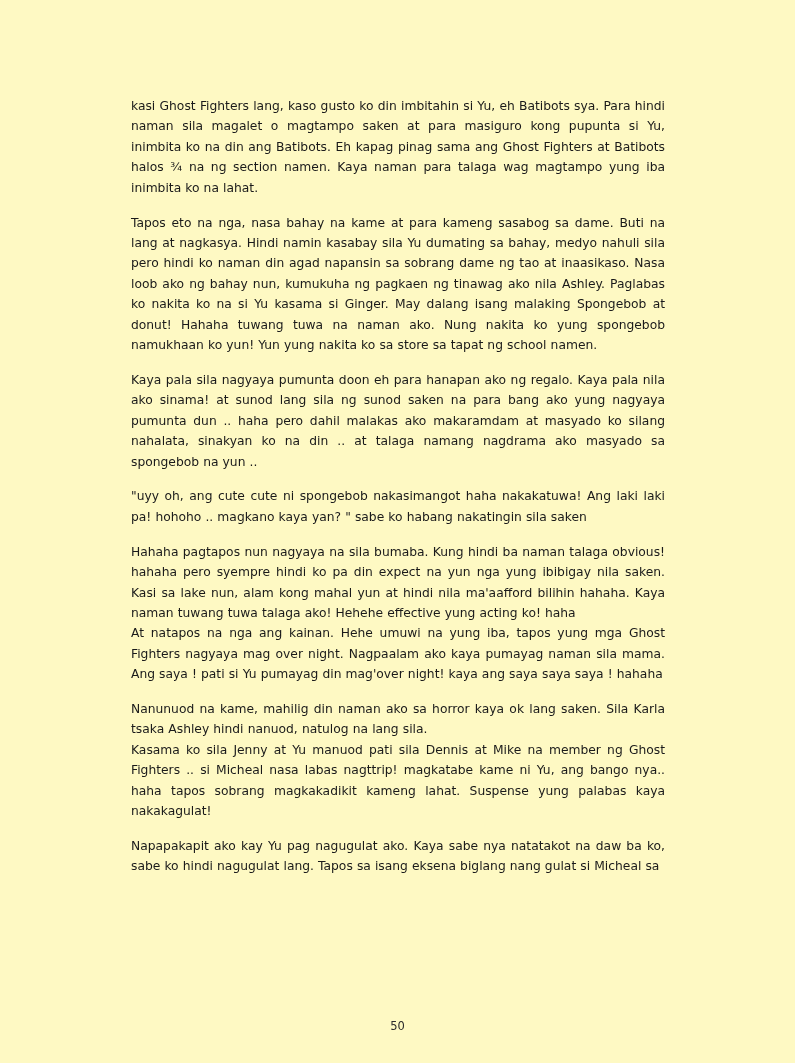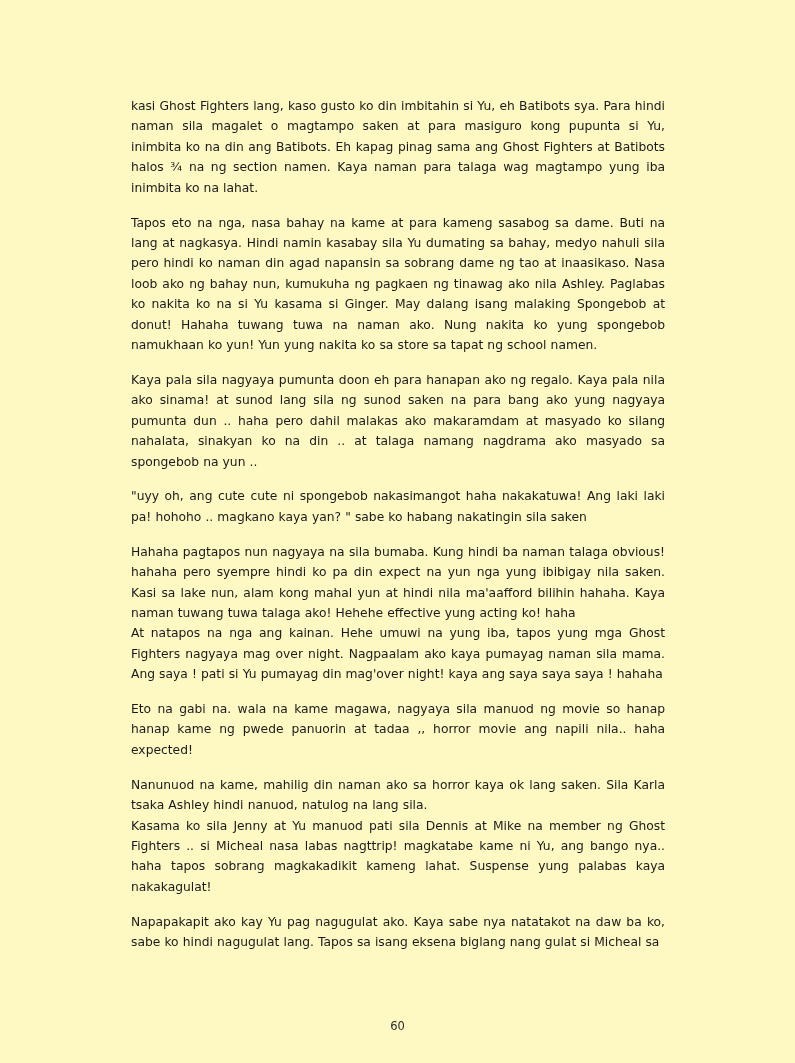--- a/index.html
+++ b/index.html
@@ -55,21 +55,20 @@
 
 <div class="page">
 
   <div class="content">
     <p class="para">kasi Ghost Fighters lang, kaso gusto ko din imbitahin si Yu, eh Batibots sya. Para hindi naman sila magalet o magtampo saken at para masiguro kong pupunta si Yu, inimbita ko na din ang Batibots. Eh kapag pinag sama ang Ghost Fighters at Batibots halos ¾ na ng section namen. Kaya naman para talaga wag magtampo yung iba inimbita ko na lahat.</p>
     <p class="para">Tapos eto na nga, nasa bahay na kame at para kameng sasabog sa dame. Buti na lang at nagkasya. Hindi namin kasabay sila Yu dumating sa bahay, medyo nahuli sila pero hindi ko naman din agad napansin sa sobrang dame ng tao at inaasikaso. Nasa loob ako ng bahay nun, kumukuha ng pagkaen ng tinawag ako nila Ashley. Paglabas ko nakita ko na si Yu kasama si Ginger. May dalang isang malaking Spongebob at donut! Hahaha tuwang tuwa na naman ako. Nung nakita ko yung spongebob namukhaan ko yun! Yun yung nakita ko sa store sa tapat ng school namen.</p>
     <p class="para">Kaya pala sila nagyaya pumunta doon eh para hanapan ako ng regalo. Kaya pala nila ako sinama! at sunod lang sila ng sunod saken na para bang ako yung nagyaya pumunta dun .. haha pero dahil malakas ako makaramdam at masyado ko silang nahalata, sinakyan ko na din .. at talaga namang nagdrama ako masyado sa spongebob na yun ..</p>
     <p class="para">"uyy oh, ang cute cute ni spongebob nakasimangot haha nakakatuwa! Ang laki laki pa! hohoho .. magkano kaya yan? " sabe ko habang nakatingin sila saken</p>
     <p class="para" style="white-space: pre-line;">Hahaha pagtapos nun nagyaya na sila bumaba. Kung hindi ba naman talaga obvious! hahaha pero syempre hindi ko pa din expect na yun nga yung ibibigay nila saken. Kasi sa lake nun, alam kong mahal yun at hindi nila ma'aafford bilihin hahaha. Kaya naman tuwang tuwa talaga ako! Hehehe effective yung acting ko! haha
 At natapos na nga ang kainan. Hehe umuwi na yung iba, tapos yung mga Ghost Fighters nagyaya mag over night. Nagpaalam ako kaya pumayag naman sila mama. Ang saya ! pati si Yu pumayag din mag'over night! kaya ang saya saya saya ! hahaha</p>
-    <p class="para">Eto na gabi na. wala na kame magawa, nagyaya sila manuod ng movie so hanap hanap kame ng pwede panuorin at tadaa ,, horror movie ang napili nila.. haha expected!</p>
     <p class="para" style="white-space: pre-line;">Nanunuod na kame, mahilig din naman ako sa horror kaya ok lang saken. Sila Karla tsaka Ashley hindi nanuod, natulog na lang sila.
 Kasama ko sila Jenny at Yu manuod pati sila Dennis at Mike na member ng Ghost Fighters .. si Micheal nasa labas nagttrip! magkatabe kame ni Yu, ang bango nya.. haha tapos sobrang magkakadikit kameng lahat. Suspense yung palabas kaya nakakagulat!</p>
     <p class="para">Napapakapit ako kay Yu pag nagugulat ako. Kaya sabe nya natatakot na daw ba ko, sabe ko hindi nagugulat lang. Tapos sa isang eksena biglang nang gulat si Micheal sa</p>
   </div>
 
-  <div class="page-number">60</div>
+  <div class="page-number">50</div>
 
 </div>
 
 </body></html>

